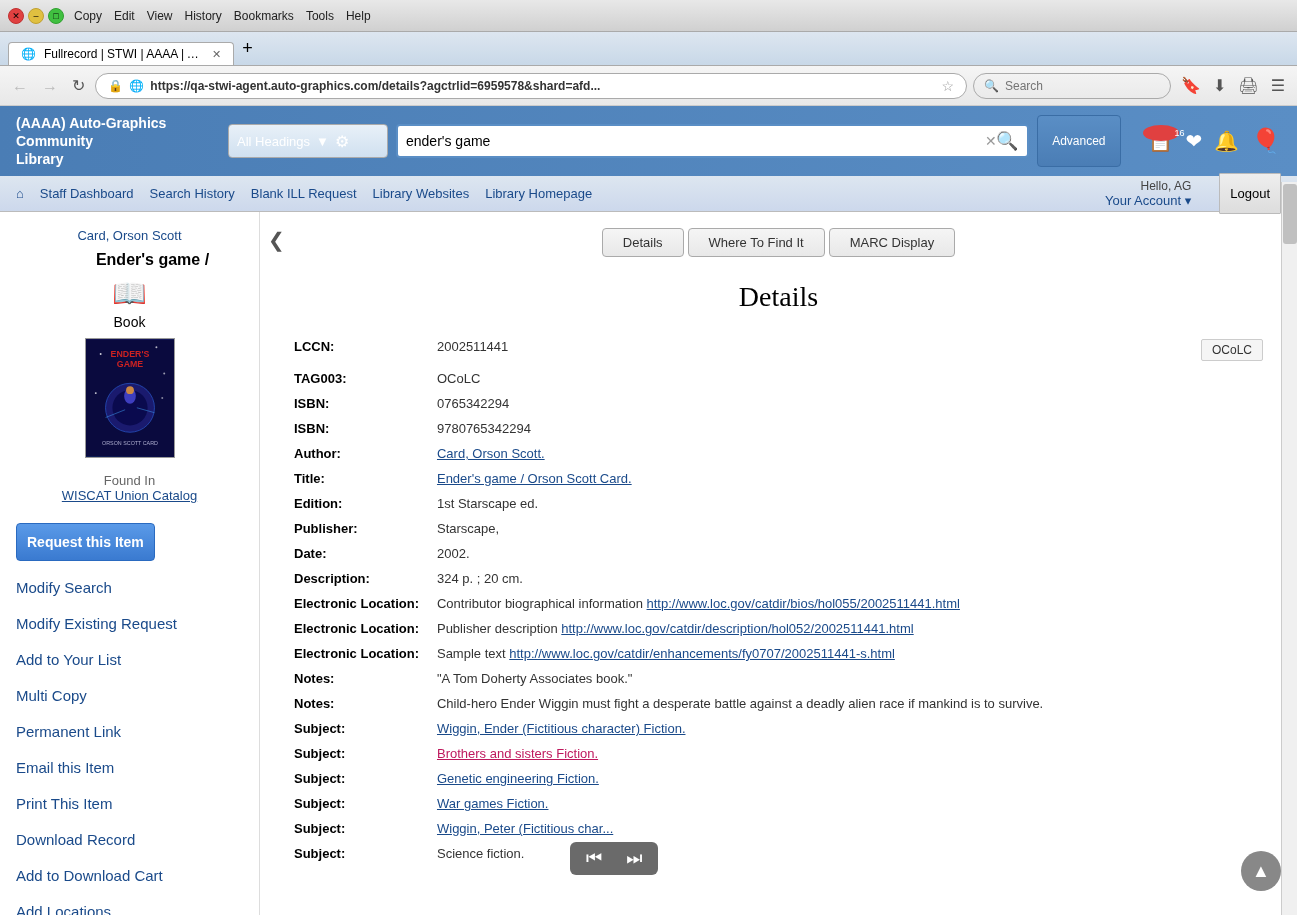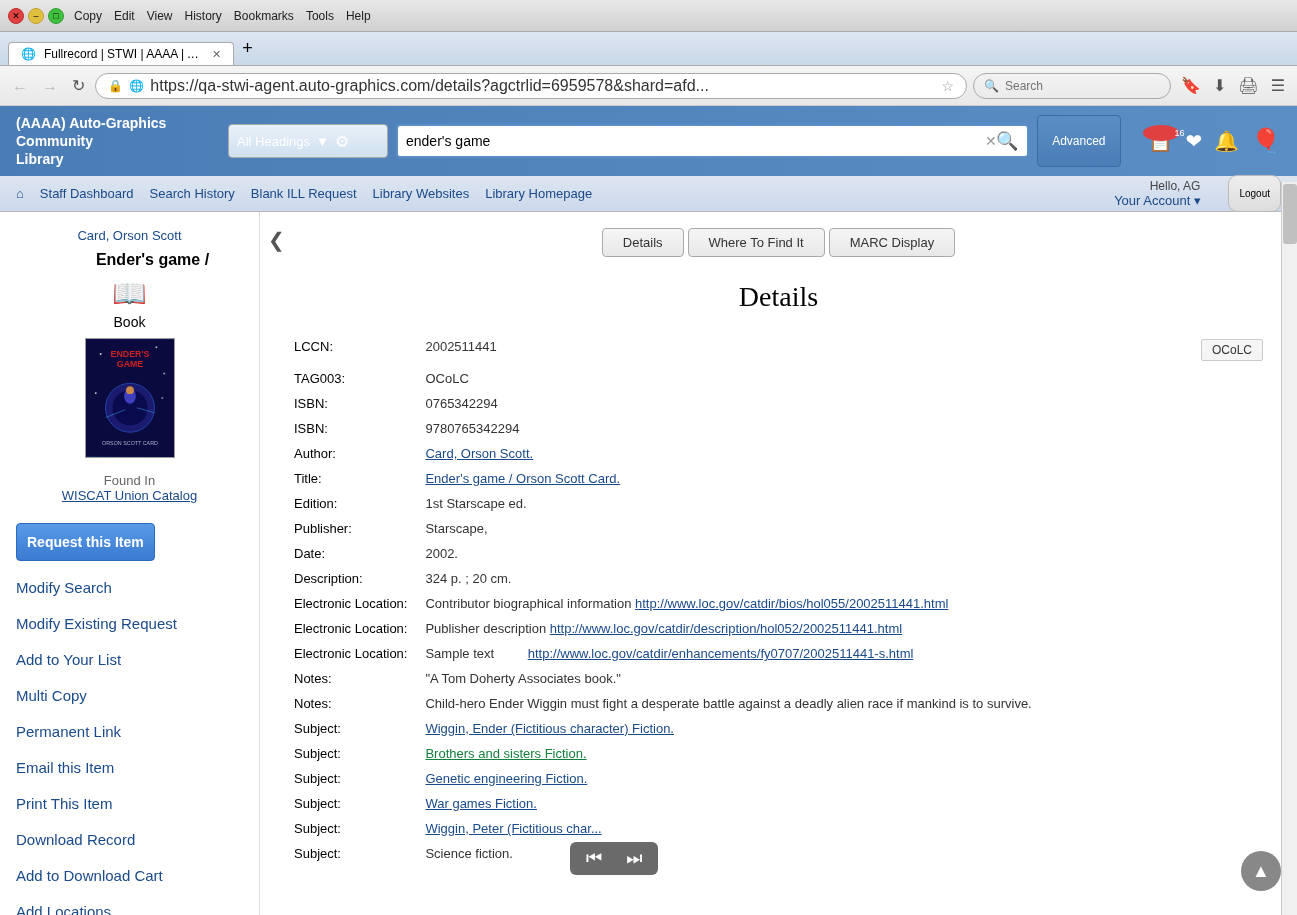--- a/index.html
+++ b/index.html
@@ -162,21 +162,21 @@
       padding: 0 16px;
       height: 36px;
       border-bottom: 1px solid #bbb;
       gap: 16px;
     }
     .app-nav a { font-size: 13px; color: #1a4a8a; text-decoration: none; }
     .nav-home { font-size: 16px; }
     .nav-account { margin-left: auto; text-align: right; }
     .nav-account .hello { font-size: 12px; color: #444; }
     .nav-account .account-link { color: #1a4a8a; font-size: 13px; cursor: pointer; }
-    .logout-btn { background: linear-gradient(to bottom, #eee, #ddd); border: 1px solid #bbb; border-radius: 9px; padding: 12px 10px; font-size: 10px; cursor: pointer; margin-left: 12px; }
+    .logout-btn { background: linear-gradient(to bottom, #eee, #ddd); border: 1px solid #bbb; border-radius: 1px; padding: 12px 10px; font-size: 13px; cursor: pointer; margin-left: 12px; }
 
     
     .main-wrapper { display: flex; min-height: calc(915px - 182px); }
     .sidebar { width: 260px; flex-shrink: 0; padding: 16px 0; border-right: 1px solid #ddd; }
     .sidebar-author { text-align: center; color: #1a4a8a; font-size: 13px; padding: 0 8px 8px; }
     .sidebar-title { text-align: center; font-size: 16px; font-weight: bold; padding-bottom: 8px; padding-left: 46px; }
     .sidebar-book-icon { text-align: center; font-size: 28px; padding-bottom: 4px; }
     .sidebar-book-type { text-align: center; font-size: 14px; padding-bottom: 8px; }
     .sidebar-cover { text-align: center; margin-bottom: 8px; }
     .book-cover { width: 90px; height: 120px; background: linear-gradient(135deg, #1a1a6e 0%, #2a2a8e 30%, #1a4a8a 60%, #0a0a4e 100%); border: 1px solid #999; display: inline-flex; align-items: center; justify-content: center; overflow: hidden; position: relative; }
@@ -209,21 +209,21 @@
       border-radius: 4px;
       font-size: 13px;
       cursor: pointer;
       color: #333;
     }
     .page-title { text-align: center; font-size: 28px; font-weight: normal; margin-bottom: 20px; font-family: Georgia, serif; }
 
     .details-table { width: 100%; }
     .details-table tr { vertical-align: top; }
     .details-table td { padding: 4px 8px; font-size: 13px; }
-    .details-table .label { font-weight: normal; white-space: nowrap; width: 120px; }
+    .details-table .label { font-weight: bold; white-space: nowrap; width: 120px; }
     .details-table .value { color: #333; }
     .details-table .value a { color: #1a4a8a; }
 
     
     .media-controls {
       position: fixed;
       bottom: 40px;
       left: 570px;
       background: rgba(80, 80, 80, 0.85);
       border-radius: 6px;
@@ -292,21 +292,21 @@
   <button class="browser-tab tab-new" style="background:none;border:none;font-size:18px;cursor:pointer;padding:2px 8px;align-self:center;">+</button>
 </div>
 
 <div class="browser-nav">
   <button class="nav-btn disabled">←</button>
   <button class="nav-btn disabled">→</button>
   <button class="nav-btn">↻</button>
   <div class="address-bar">
     <span style="font-size:12px;color:#666;">🔒</span>
     <span style="font-size:12px;color:#666;">🌐</span>
-    <input type="text" style="flex: 1 1 0%; border: none; outline: none; font-size: 16px;" value="https://qa-stwi-agent.auto-graphics.com/details?agctrlid=6959578&amp;shard=afd...">
+    <input type="text" style="flex: 1 1 0%; border: none; outline: none; font-size: 12px; font-weight: bold;" value="https://qa-stwi-agent.auto-graphics.com/details?agctrlid=6959578&amp;shard=afd...">
     <div class="address-icons">
       <span style="font-size:14px;color:#999;">☆</span>
     </div>
   </div>
   <div class="nav-search">
     <span style="color:#999;">🔍</span>
     <input type="text" placeholder="Search" style="">
   </div>
   <div class="nav-icon-group">
     <button class="nav-icon-btn">🔖</button>
@@ -497,21 +497,21 @@
         <tr>
           <td class="label">Electronic Location:</td>
           <td class="value">
             <span>Publisher description </span><a style="color:#1a4a8a;" href="#">http://www.loc.gov/catdir/description/hol052/2002511441.html</a>
           </td>
         </tr>
 
         <tr>
           <td class="label">Electronic Location:</td>
           <td class="value">
-            <span>Sample text </span><a style="color:#1a4a8a;margin-left:30px;" href="#">http://www.loc.gov/catdir/enhancements/fy0707/2002511441-s.html</a>
+            <span>Sample text </span><a style="color:#1a4a8a;" href="#">http://www.loc.gov/catdir/enhancements/fy0707/2002511441-s.html</a>
           </td>
         </tr>
 
         <tr>
           <td class="label">Notes:</td>
           <td class="value">"A Tom Doherty Associates book."</td>
         </tr>
 
         <tr>
           <td class="label">Notes:</td>
@@ -521,21 +521,21 @@
         <tr>
           <td class="label">Subject:</td>
           <td class="value">
             <a style="color:#1a4a8a;" href="#">Wiggin, Ender (Fictitious character) Fiction.</a>
           </td>
         </tr>
 
         <tr>
           <td class="label">Subject:</td>
           <td class="value">
-            <a style="color:#15803d;margin-top:32px;" href="#">Brothers and sisters Fiction.</a>
+            <a style="color:#be185d;margin-top:32px;" href="#">Brothers and sisters Fiction.</a>
           </td>
         </tr>
 
         <tr>
           <td class="label">Subject:</td>
           <td class="value">
             <a style="color:#1a4a8a;" href="#">Genetic engineering Fiction.</a>
           </td>
         </tr>
 

